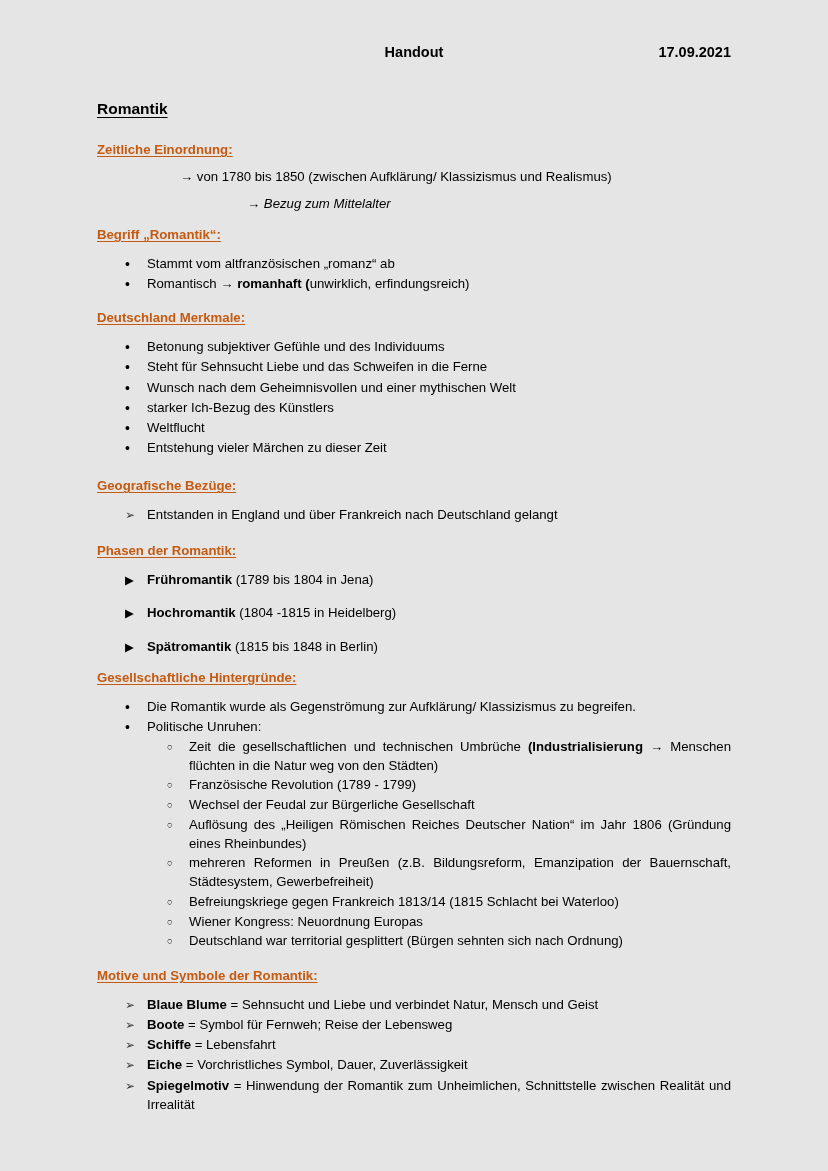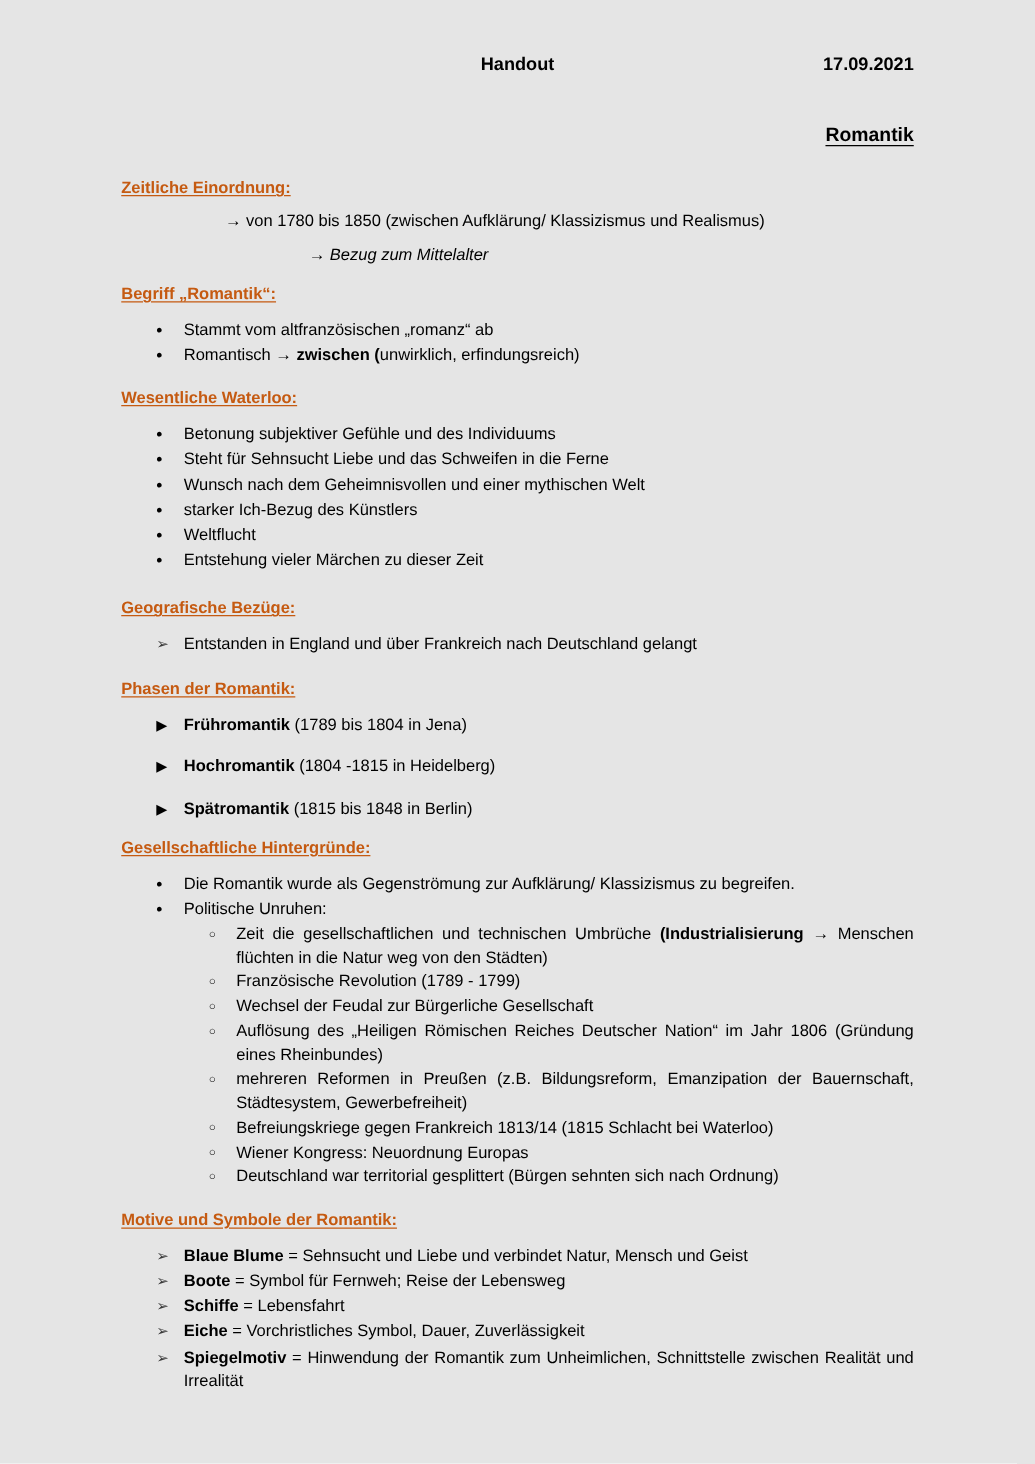--- a/index.html
+++ b/index.html
@@ -46,21 +46,21 @@
   .doc-header .date {
     position: absolute;
     right: 0;
     top: 0;
     font-weight: bold;
     font-size: 14.5px;
   }
 
   
   .doc-title {
-    text-align: right;
+    text-align: left;
     font-weight: bold;
     font-size: 15.5px;
     text-decoration: underline;
     text-underline-offset: 3px;
     margin: 0 0 24px 0;
   }
 
   
   .heading {
     color: #C55A11;
@@ -179,26 +179,26 @@
 
     <div class="heading">Begriff „Romantik“:</div>
     <div class="gap-sm"></div>
     <ul class="lvl1">
       <li class="sp-tight">
         <span class="marker dot"></span>
         <span>Stammt vom altfranzösischen „romanz“ ab</span>
       </li>
       <li class="sp-tight">
         <span class="marker dot"></span>
-        <span>Romantisch → </span><b>zwischen (</b><span>unwirklich, erfindungsreich)</span>
+        <span>Romantisch → </span><b>romanhaft (</b><span>unwirklich, erfindungsreich)</span>
       </li>
     </ul>
     <div class="gap-md"></div>
 
-    <div class="heading">Wesentliche Waterloo:</div>
+    <div class="heading">Deutschland Merkmale:</div>
     <div class="gap-sm"></div>
     <ul class="lvl1">
       <li class="sp-tight">
         <span class="marker dot"></span>
         <span>Betonung subjektiver Gefühle und des Individuums</span>
       </li>
       <li class="sp-tight">
         <span class="marker dot"></span>
         <span>Steht für Sehnsucht Liebe und das Schweifen in die Ferne</span>
       </li>

